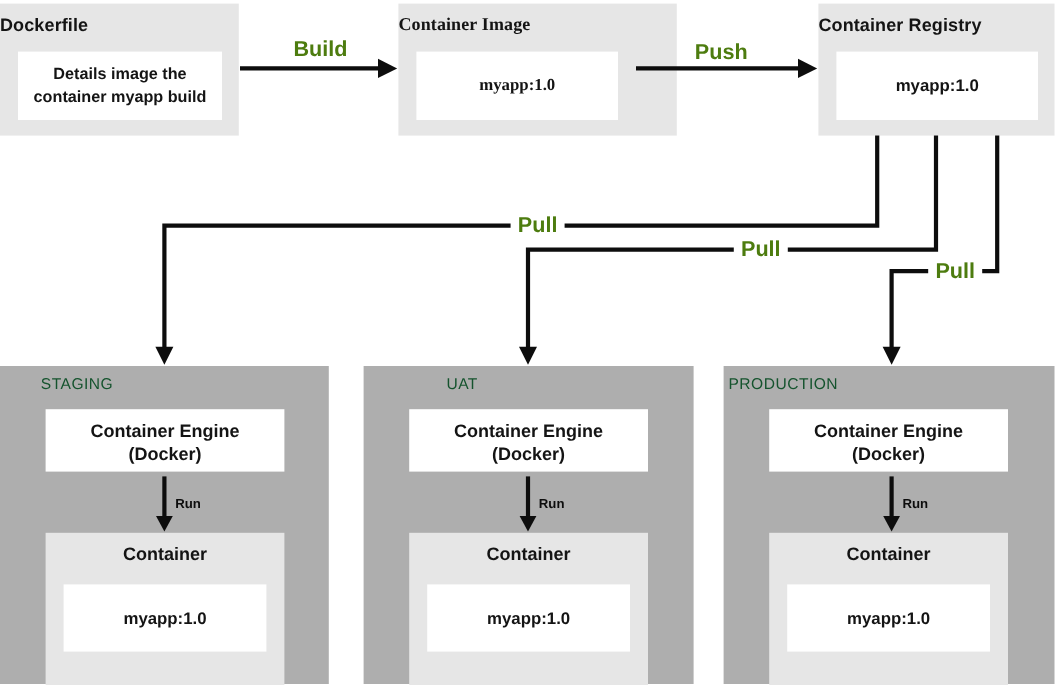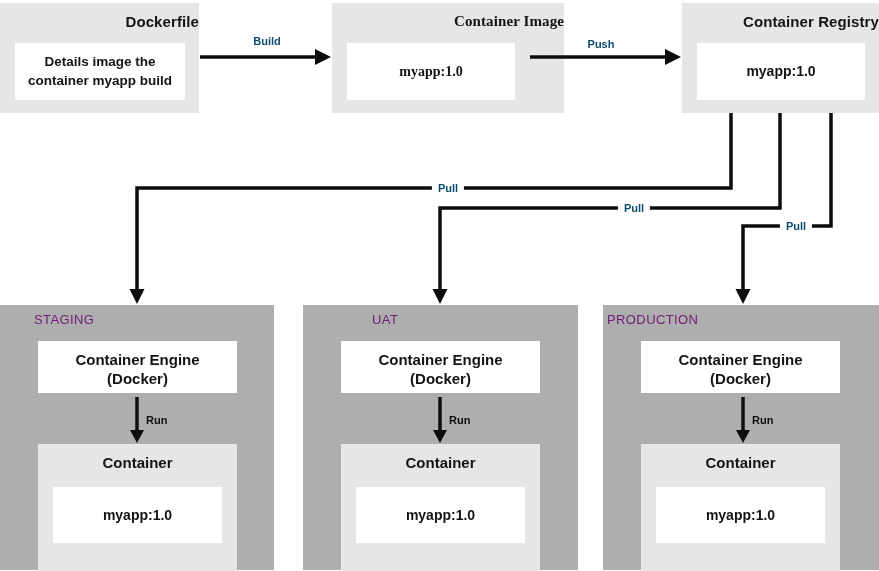--- a/index.html
+++ b/index.html
@@ -17,21 +17,21 @@
   .node-top {
     position:absolute; top:3px; height:110px;
     background:#e6e6e6;
   }
   #node-dockerfile        { left:0;     width:199px; }
   #node-container-image   { left:332px; width:232px;font-family:Liberation Serif, serif; }
   #node-container-registry{ left:682px; width:197px; }
 
   .node-title {
     position:absolute; top:10px; left:0; right:0;
-    text-align:right; font-size:15px; font-weight:700;
+    text-align:left; font-size:15px; font-weight:700;
     letter-spacing:0.1px;
   }
   .node-inner {
     position:absolute; left:15px; top:40px;
     width:170px; height:57px; background:#ffffff;
     text-align:center;
   }
   #node-container-image .node-inner,
   #node-container-registry .node-inner { width:168px; }
   .tag-text { line-height:57px; font-size:14px; font-weight:700; }
@@ -41,41 +41,41 @@
 
   
   #arrow-layer {
     position:absolute; left:0; top:0; width:879px; height:571px;
     z-index:3; pointer-events:none;
   }
 
   .flow-label {
     position:absolute; z-index:4;
     transform:translate(-50%,-50%);
-    font-size:11px; font-weight:700; color:#0c4a6e;
+    font-size:18px; font-weight:700; color:#4d7c0f;
     white-space:nowrap;
   }
   .pull-label { background:#ffffff; padding:0 6px; }
   .run-label {
     position:absolute; z-index:4; transform:translateY(-50%);
     font-size:11px; font-weight:700; color:#0d0d0d; white-space:nowrap;
   }
 
   
   .env {
     position:absolute; top:305px; height:265px;
     background:#aeaeae;
   }
   #env-staging    { left:0;     width:274px; }
   #env-uat        { left:303px; width:275px; }
   #env-production { left:603px; width:276px; }
 
   .env-label {
     position:absolute; top:7px;
-    font-size:13px; font-weight:400; color:#701a75;
+    font-size:13px; font-weight:400; color:#14532d;
     letter-spacing:0.4px;
   }
   #env-staging    .env-label { left:34px; }
   #env-uat        .env-label { left:69px; }
   #env-production .env-label { left:4px;  }
 
   .engine-box {
     position:absolute; left:38px; top:36px;
     width:199px; height:52px; background:#ffffff;
     text-align:center; padding-top:9px;

